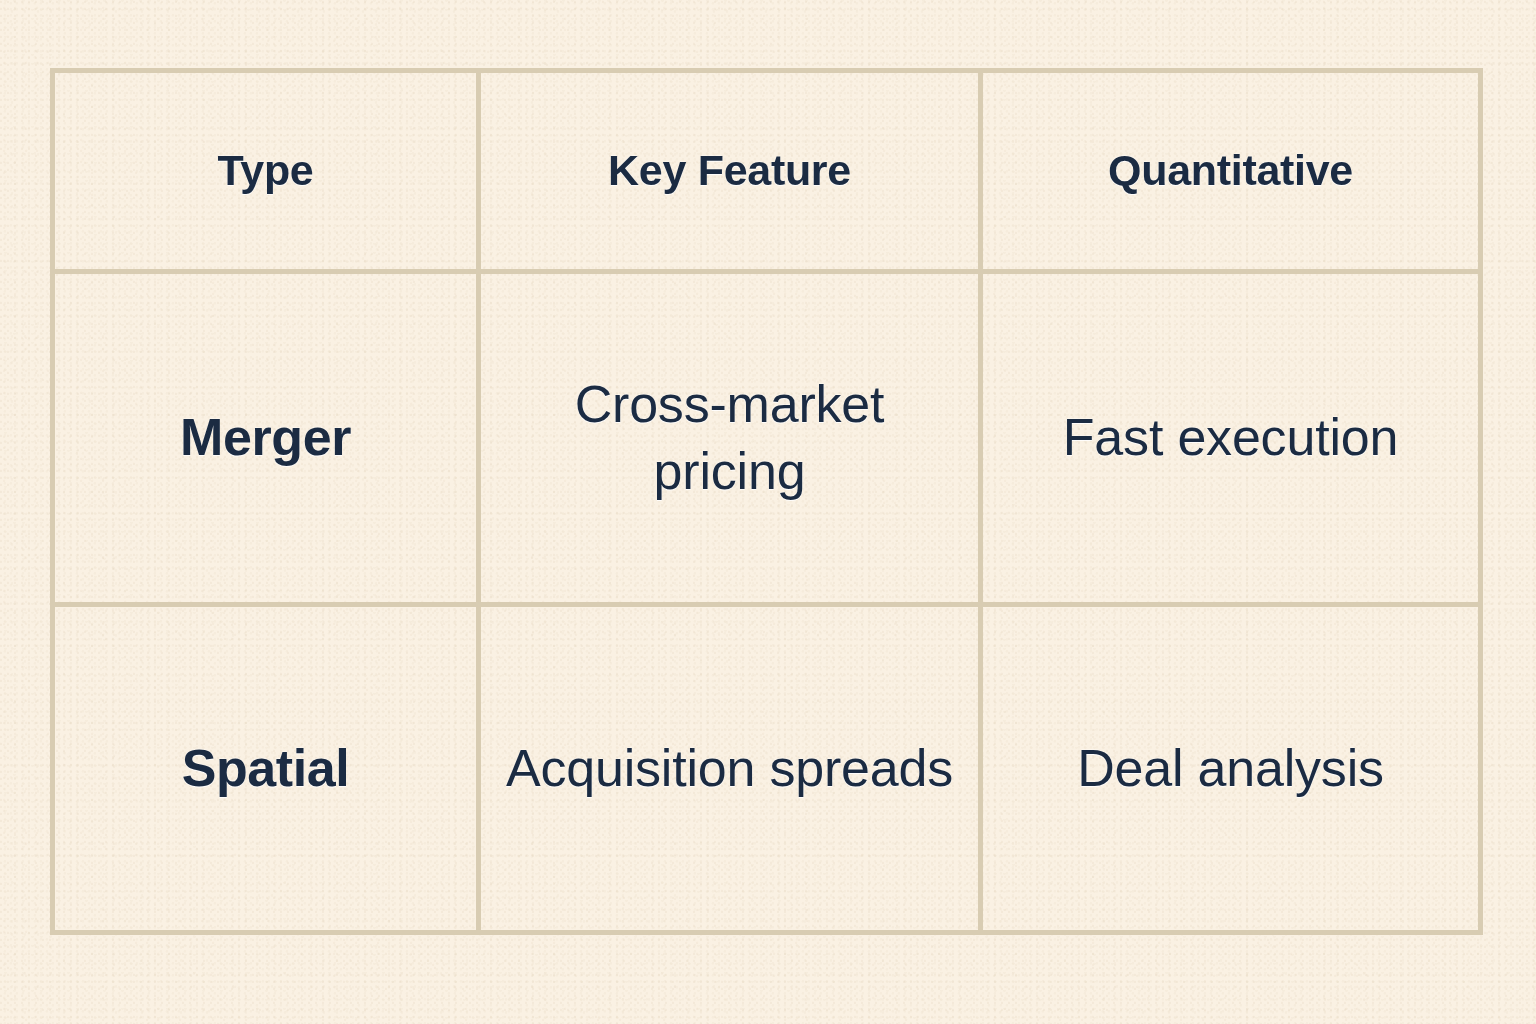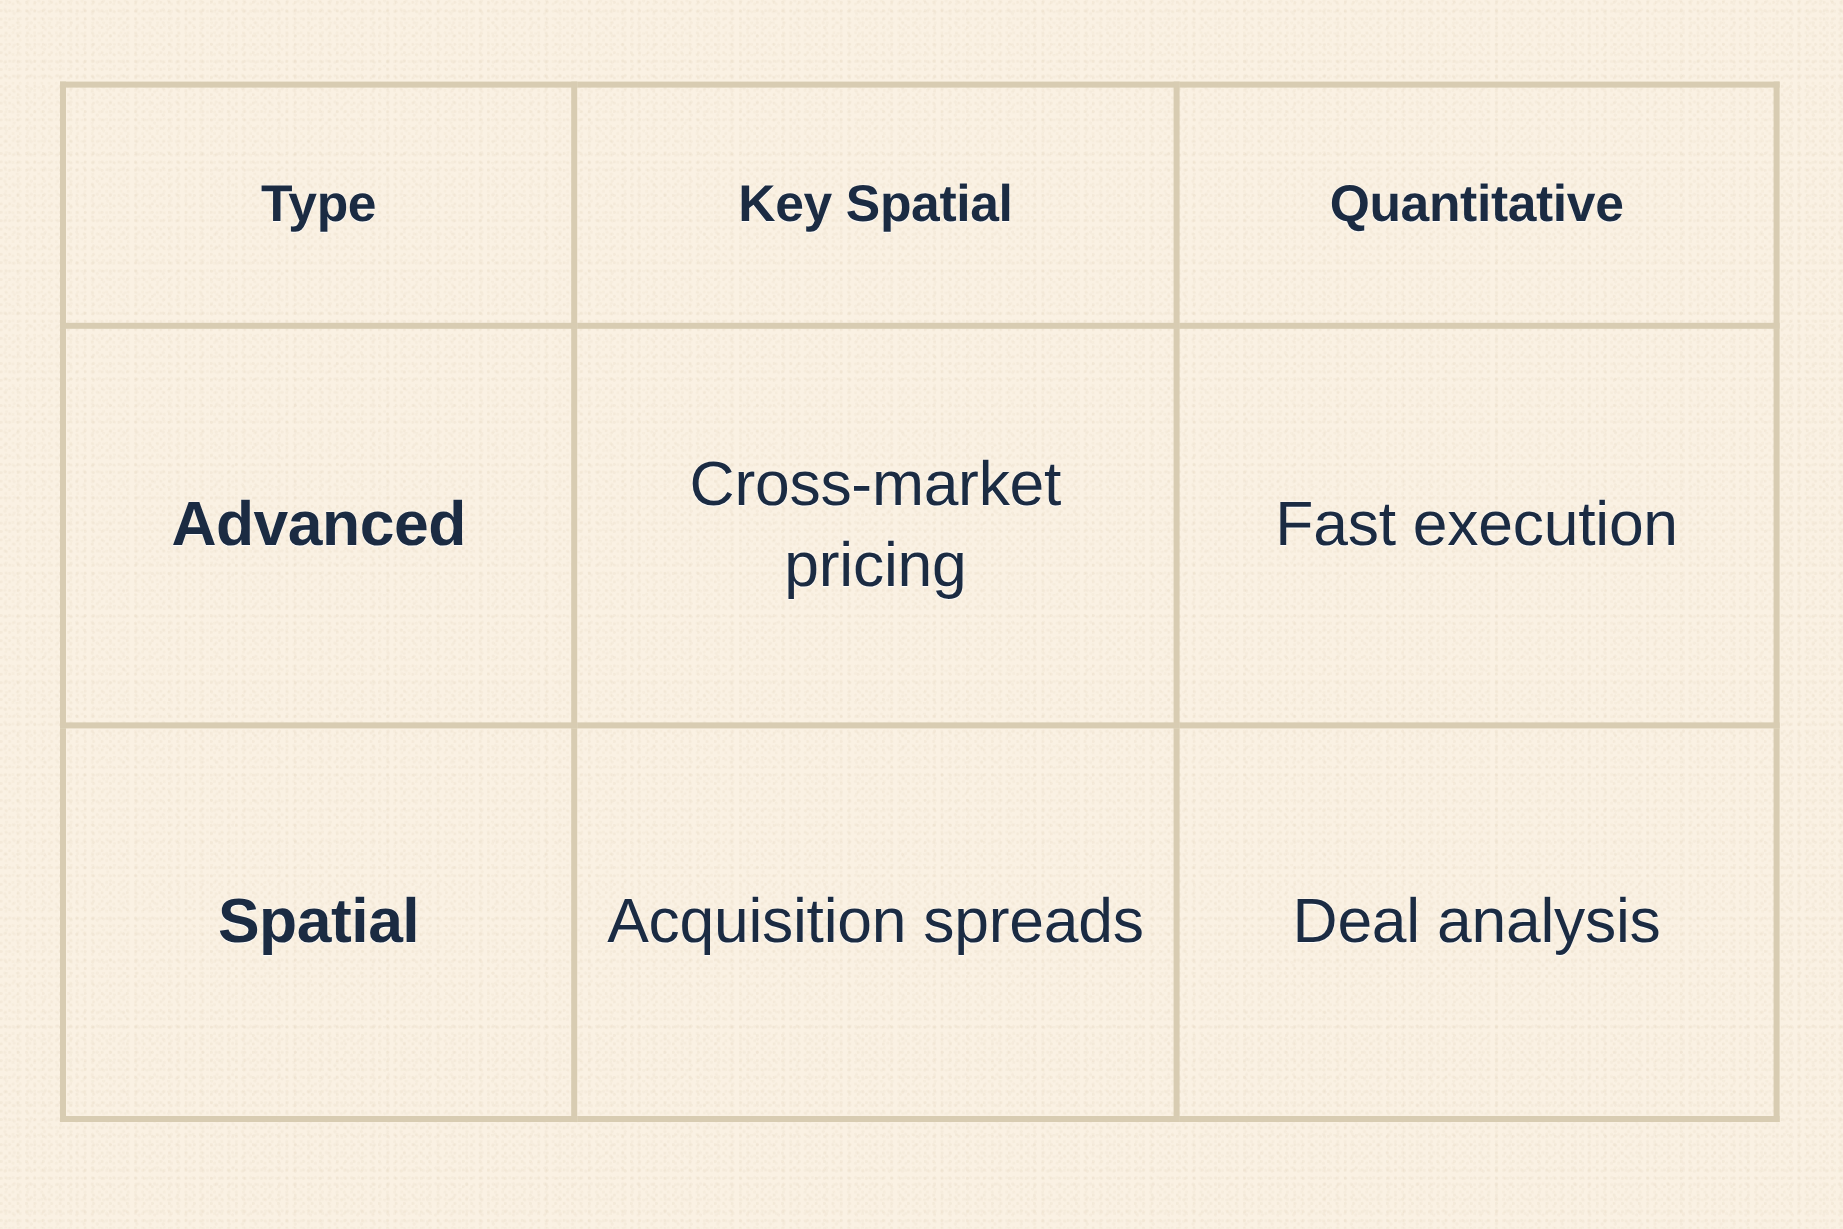--- a/index.html
+++ b/index.html
@@ -94,27 +94,27 @@
 <div id="table-wrap">
   <table class="spec-table">
     <colgroup>
       <col class="col-type">
       <col class="col-feature">
       <col class="col-req">
     </colgroup>
     <thead>
       <tr>
         <th>Type</th>
-        <th>Key Spatial</th>
+        <th>Key Feature</th>
         <th>Quantitative</th>
       </tr>
     </thead>
     <tbody>
       <tr class="row-spatial">
-        <td class="cell-type">Advanced</td>
+        <td class="cell-type">Merger</td>
         <td class="cell-feature">Cross-market pricing</td>
         <td class="cell-req">Fast execution</td>
       </tr>
       <tr class="row-merger">
         <td class="cell-type">Spatial</td>
         <td class="cell-feature">Acquisition spreads</td>
         <td class="cell-req">Deal analysis</td>
       </tr>
     </tbody>
   </table>

